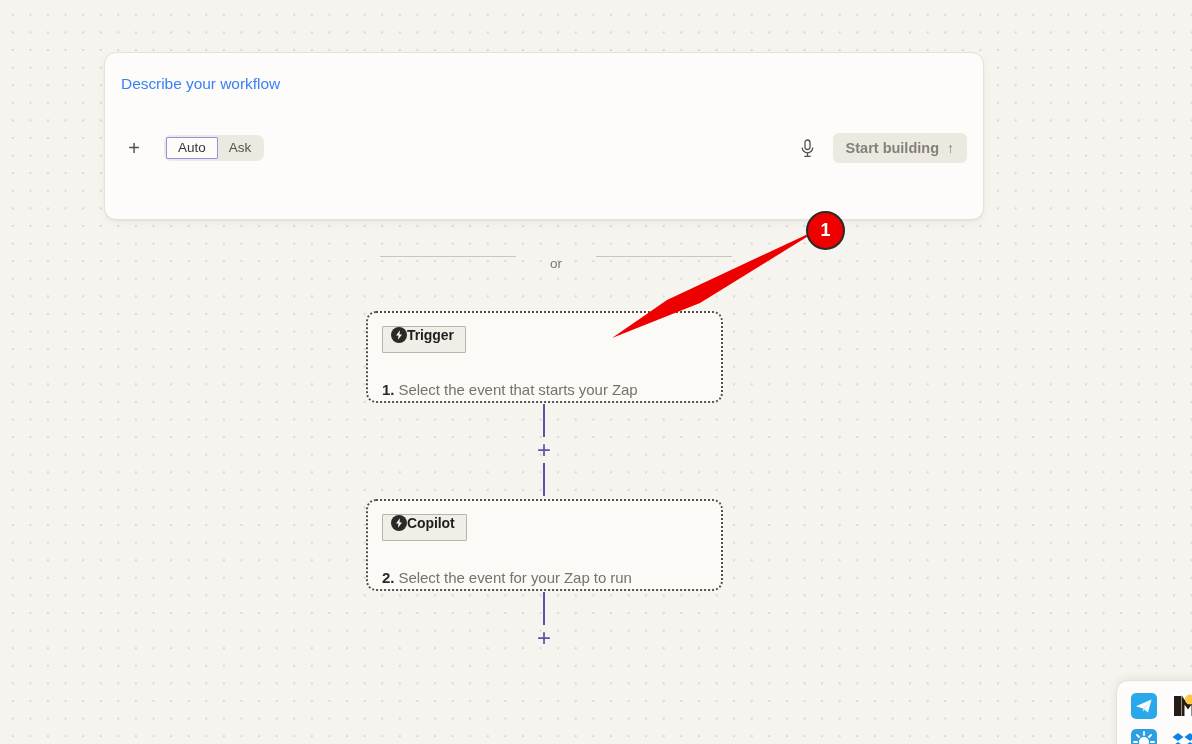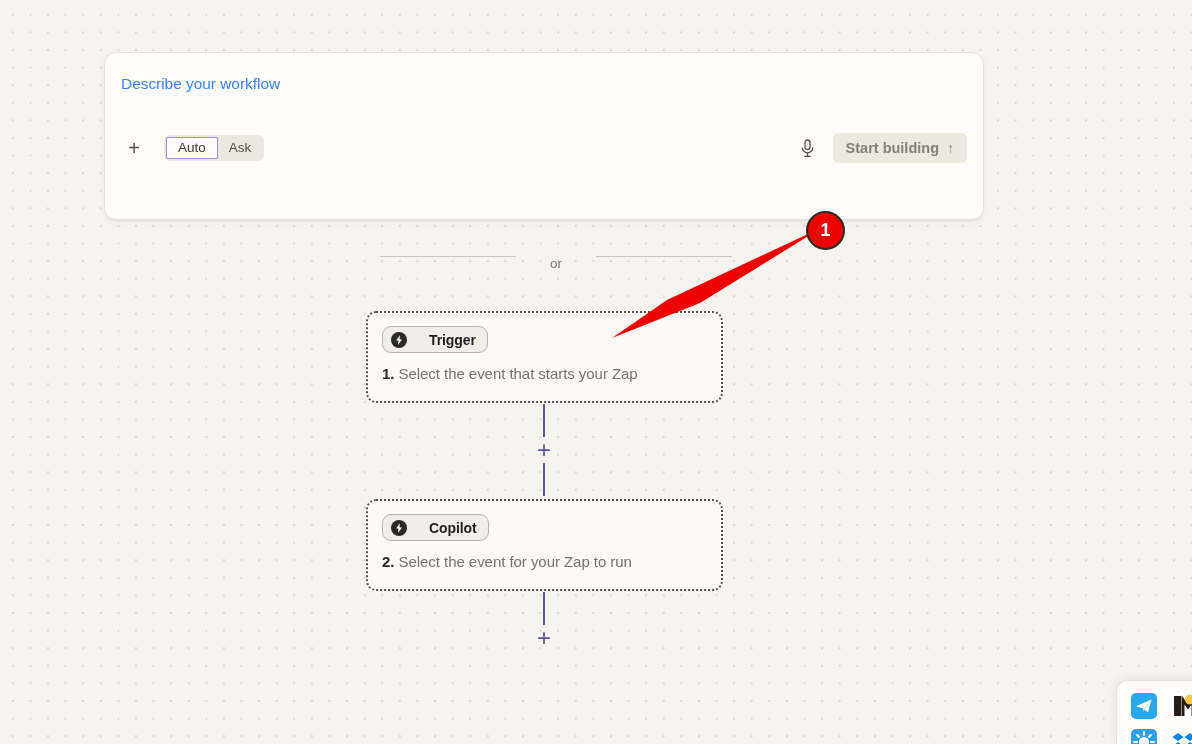--- a/index.html
+++ b/index.html
@@ -196,42 +196,41 @@
     background: #fbfaf7;
     border: 2px dotted #53504a;
     border-radius: 10px;
     padding: 13px 14px 0 14px;
   }
   #trigger-card { top: 311px; }
   #action-card  { top: 499px; }
 
   .step-badge {
     display: inline-flex;
-    align-items: center;
-    gap: 22px;
+    gap: 0;
     background: #f0eee7;
     border: 1px solid #b9b5ac;
-    border-radius: 9px;
+    border-radius: 1px;
     height: 27px;
     padding: 0 11px 0 8px;
   }
   .bolt-circle {
     width: 16px; height: 16px;
     flex: 0 0 16px;
     display: block;
   }
   .step-badge-label {
     font-size: 14px;
     font-weight: bold;
     color: #1f1f1f;
     letter-spacing: -.1px;
   }
 
   .step-desc {
-    margin-top: 12px;
+    margin-top: 28px;
     font-size: 15px;
     color: #76736d;
     letter-spacing: -.05px;
   }
   .step-num {
     font-weight: bold;
     color: #2b2a28;
   }
 
   

